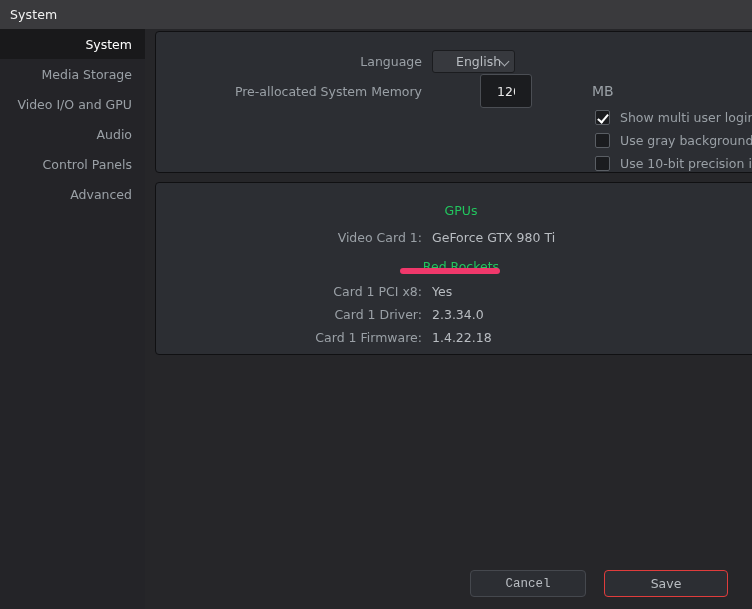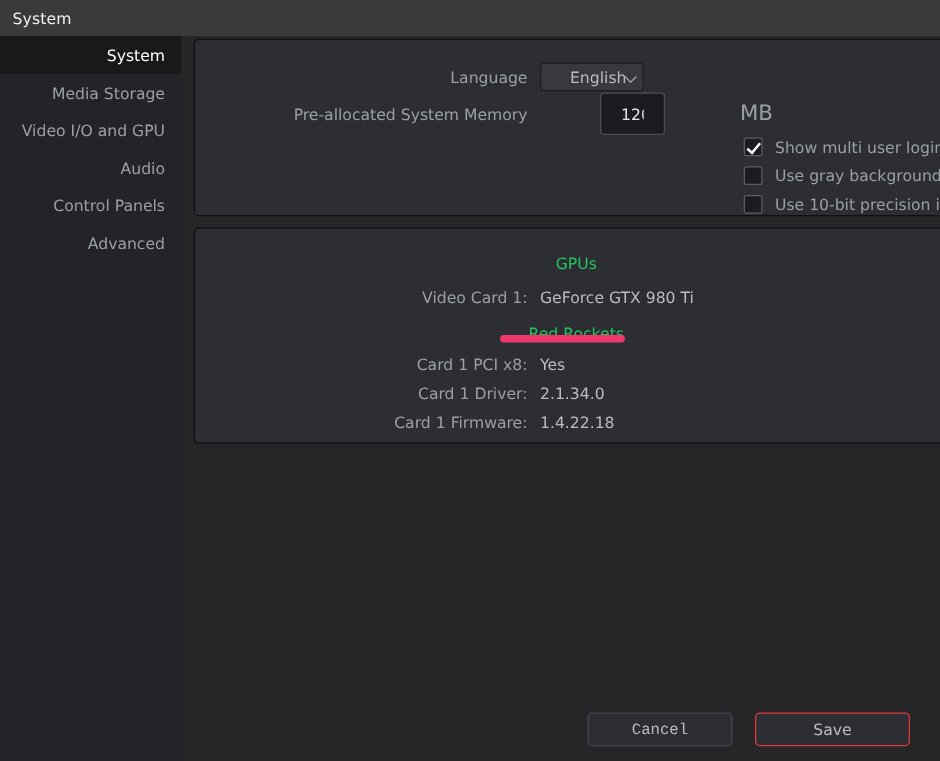--- a/index.html
+++ b/index.html
@@ -133,21 +133,21 @@
     color: #e8e8e8;
     font-size: 12.5px;
     font-family: "DejaVu Sans", "Liberation Sans", sans-serif;
     text-align: center;
     outline: none;
     padding: 16px;
   }
   .unit {
     margin-left: 12px;
     color: #9aa0a6;
-    font-size: 17px;
+    font-size: 14px;
   }
 
   
   .checkrow {
     position: absolute;
     left: 439px;
     display: flex;
     align-items: center;
     height: 18px;
   }
@@ -301,21 +301,21 @@
 
     <div class="center-head offset" style="top:76px;">Red Rockets</div>
 
     <div class="row" style="top:97px;">
       <span class="lbl">Card 1 PCI x8:</span>
       <span class="val">Yes</span>
     </div>
 
     <div class="row" style="top:120px;">
       <span class="lbl">Card 1 Driver:</span>
-      <span class="val">2.1.34.0</span>
+      <span class="val">2.3.34.0</span>
     </div>
 
     <div class="row" style="top:143px;">
       <span class="lbl">Card 1 Firmware:</span>
       <span class="val">1.4.22.18</span>
     </div>
   </div>
 
   <div class="annot-underline"></div>
 

